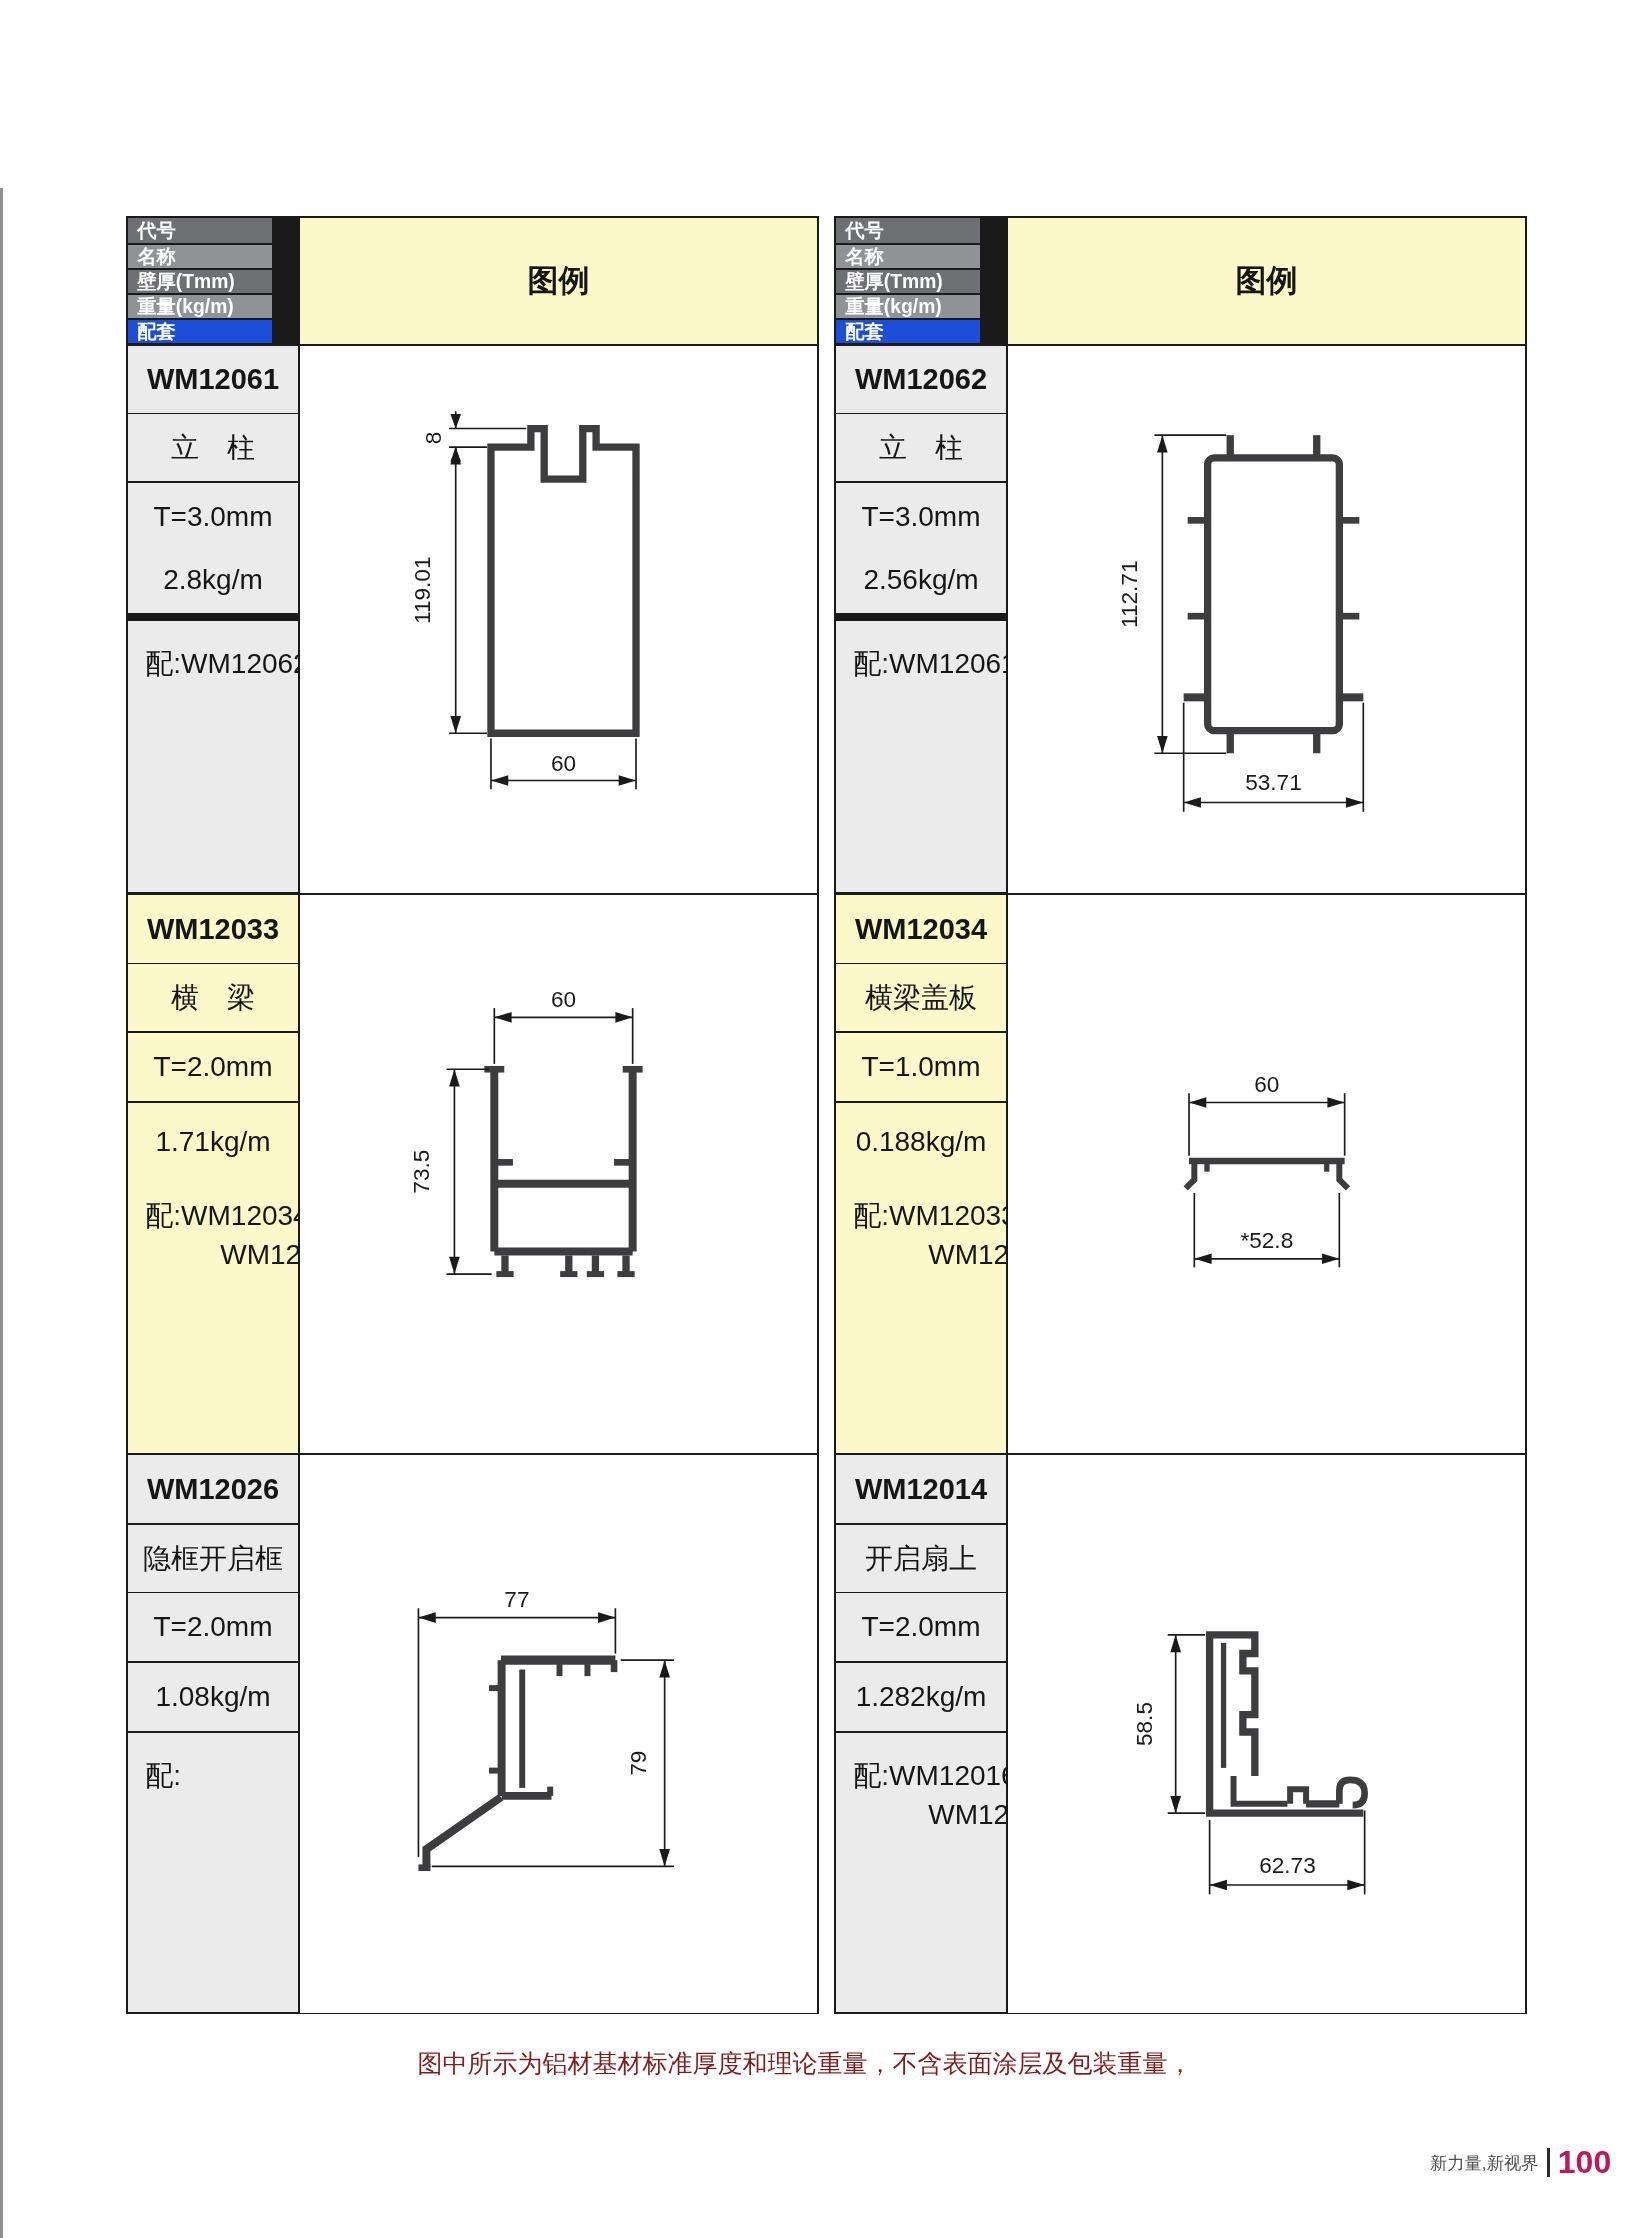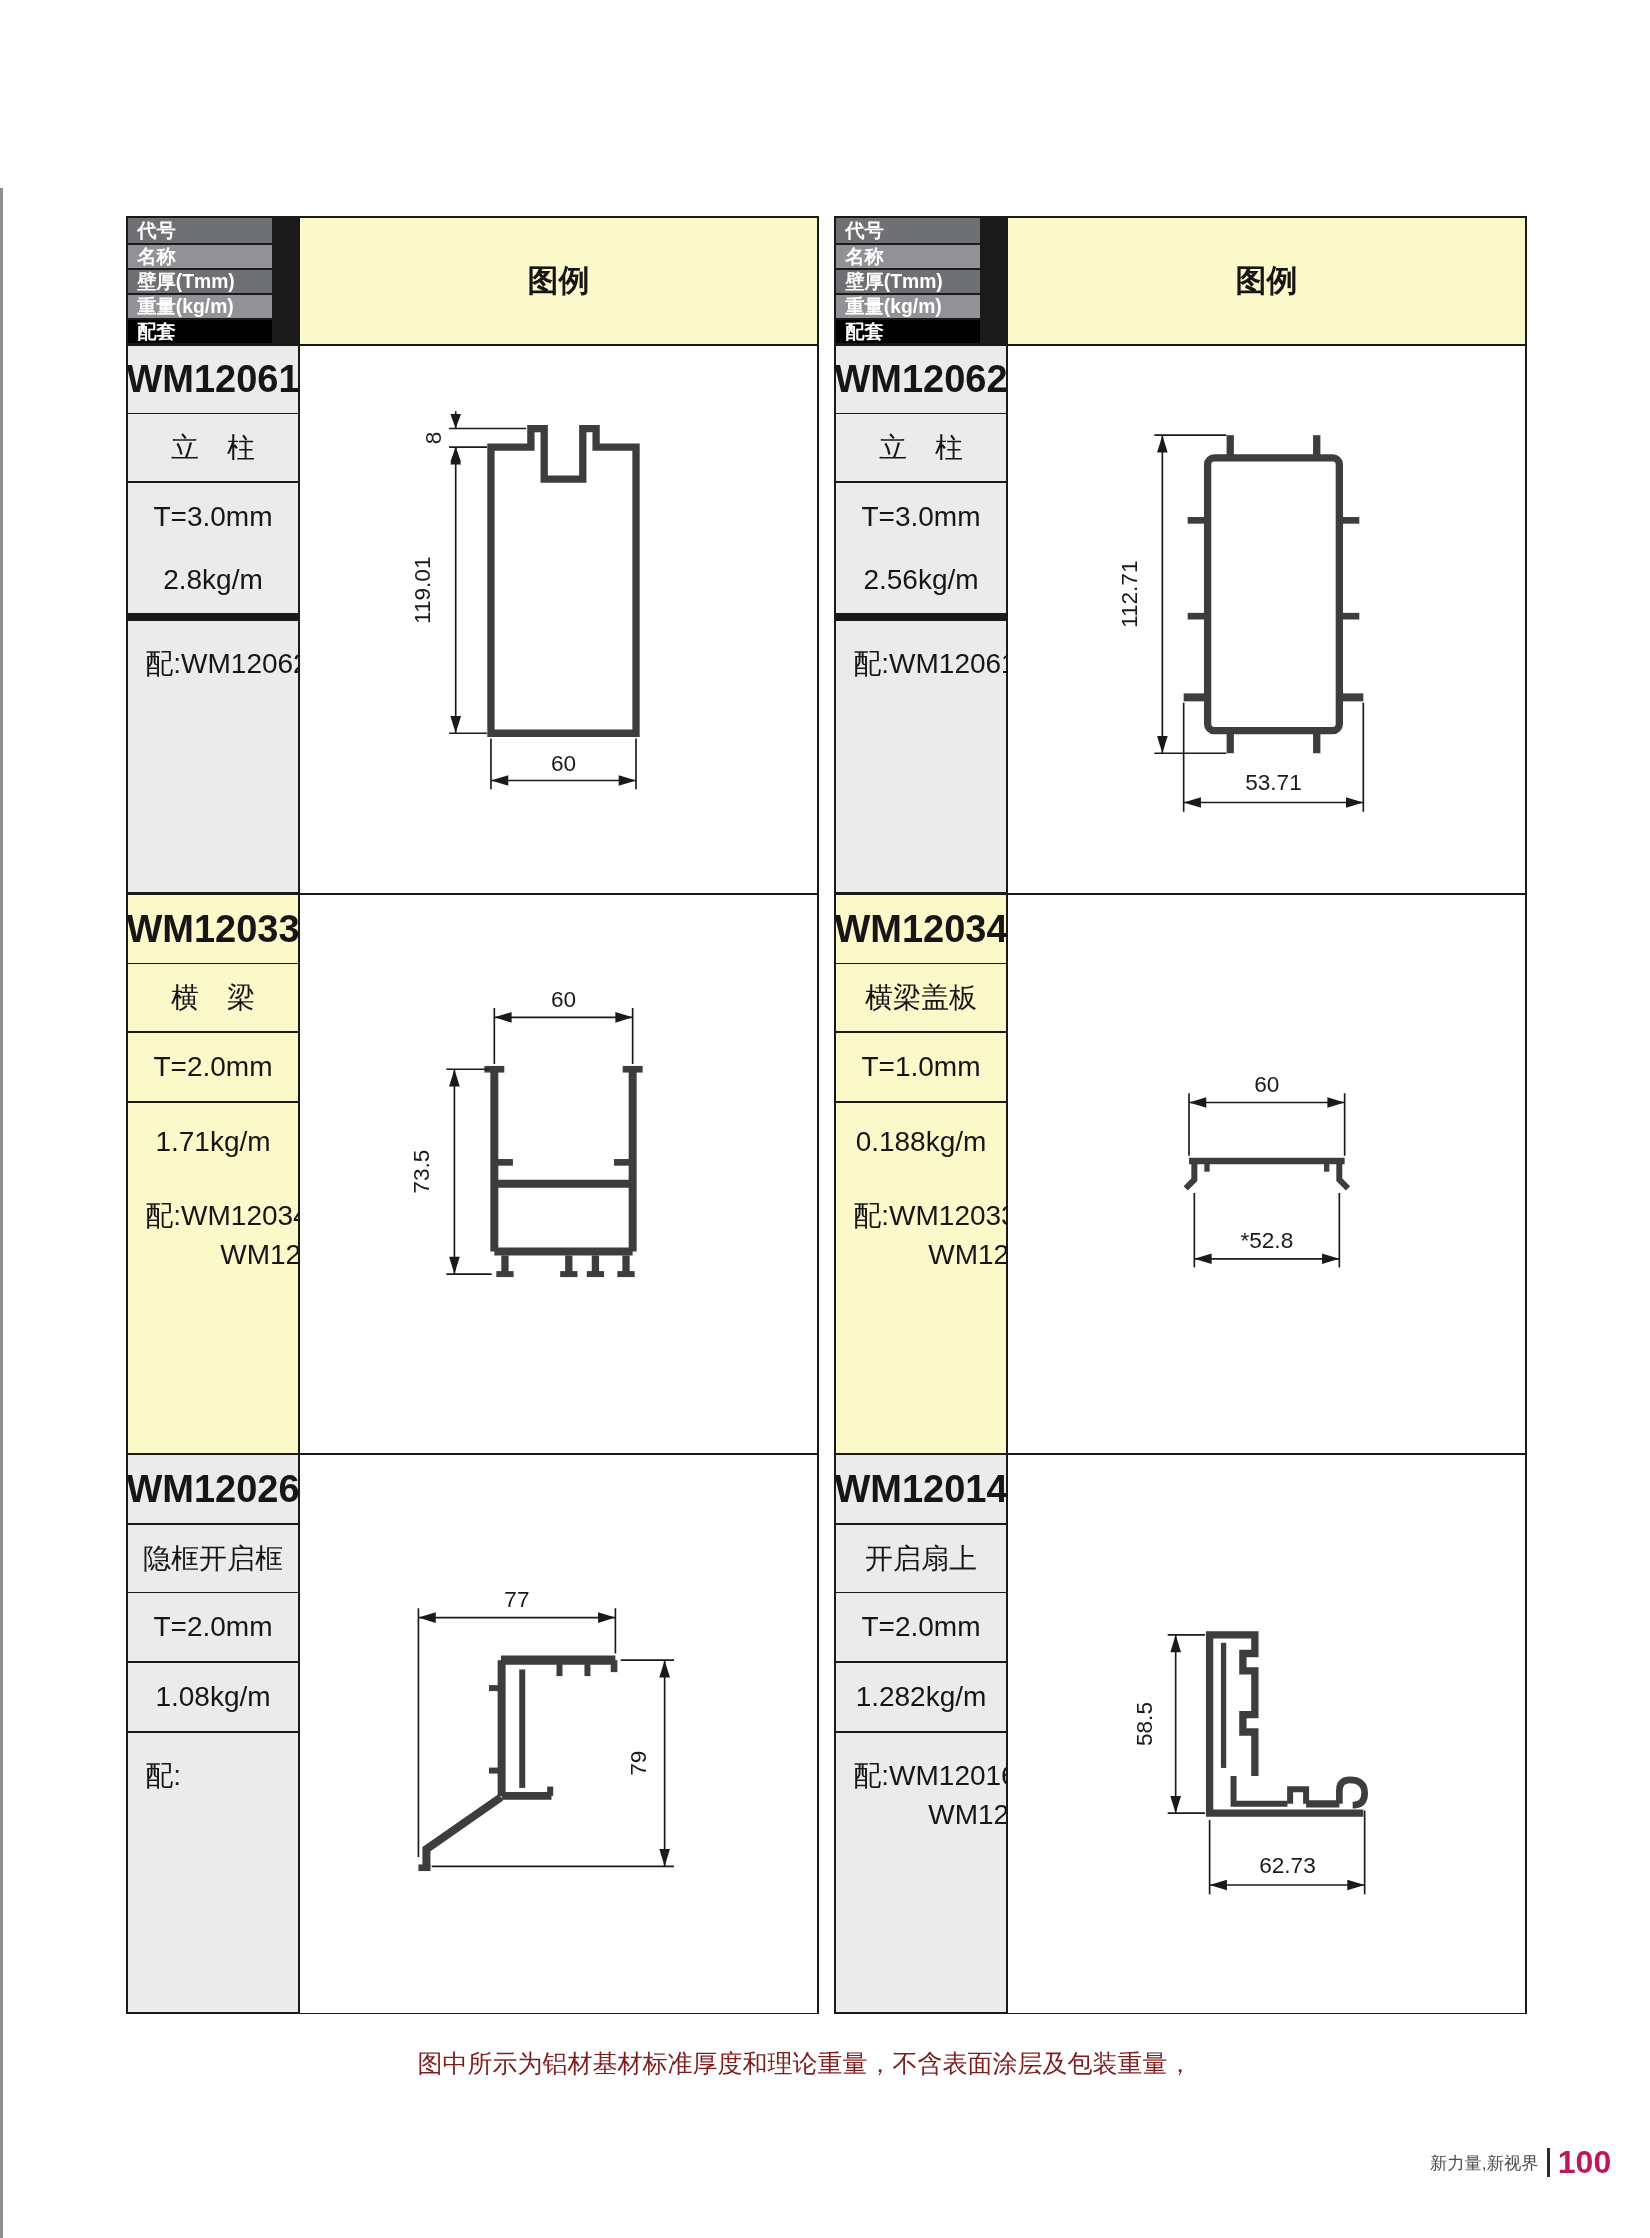--- a/index.html
+++ b/index.html
@@ -9,36 +9,36 @@
   .ptable{position:absolute;top:216px;width:693px;height:1798px;background:#1a1a1a;}
   #table-left{left:126px;} #table-right{left:834px;}
   .lc{position:absolute;left:2px;width:170px;box-sizing:border-box;display:flex;
       align-items:center;justify-content:center;background:#ebebec;}
   .hrow{position:absolute;left:2px;width:144px;box-sizing:border-box;display:flex;align-items:center;
         padding-left:9.3px;color:#ffffff;font-weight:bold;font-size:19.3px;}
   .h0{top:2px;height:24.6px;background:#6f7073}
   .h1{top:29px;height:23px;background:#919295}
   .h2{top:54px;height:23px;background:#6f7073}
   .h3{top:79px;height:23px;background:#919295}
-  .h4{top:104px;height:23px;background:#000000}
+  .h4{top:104px;height:23px;background:#1d4ed8}
   .legend{position:absolute;left:174px;top:2px;width:517px;height:126px;background:#fbf8c9;
           display:flex;align-items:center;justify-content:center;font-size:31px;font-weight:bold;}
   .dcell{position:absolute;left:174px;width:517px;background:#ffffff;}
   .d1{top:130px;height:547px}.d2{top:679px;height:558px}.d3{top:1239px;height:558px}
   
   .r1c0{top:130px;height:67px}.r1c1{top:198px;height:67px}.r1c2{top:267px;height:68px}
   .r1c3{top:330px;height:67px}.r1c4{top:405px;height:271px}
   
   .r2c0{top:679px;height:68px}.r2c1{top:748px;height:67px}.r2c2{top:817px;height:68px}
   .r2c3{top:887px;height:78px}.r2c4{top:957px;height:280px}
   
   .r3c0{top:1239px;height:68px}.r3c1{top:1309px;height:67px}.r3c2{top:1377px;height:68px}
   .r3c3{top:1447px;height:68px}.r3c4{top:1517px;height:279px}
   .y{background:#fbf8c9;}
-  .code{font-weight:bold;font-size:38px;}
+  .code{font-weight:bold;font-size:29px;}
   .nm{font-size:28px;}
   .th,.wt{font-size:28px;}
   .mate{flex-direction:column;align-items:flex-start;justify-content:flex-start;
         padding:22.6px 0 0 17.3px;font-size:28px;line-height:39px;}
   .mate .l2{margin-left:75px;}
   .pf{stroke:#3d3d3f;fill:none;stroke-linejoin:miter;}
   .dl{stroke:#1a1a1a;stroke-width:2.5;fill:none;}
   .dt{font-size:34px;fill:#1a1a1a;}
   .ah{fill:#1a1a1a;}
   #note{position:absolute;left:0;top:2048px;width:1610px;text-align:center;

